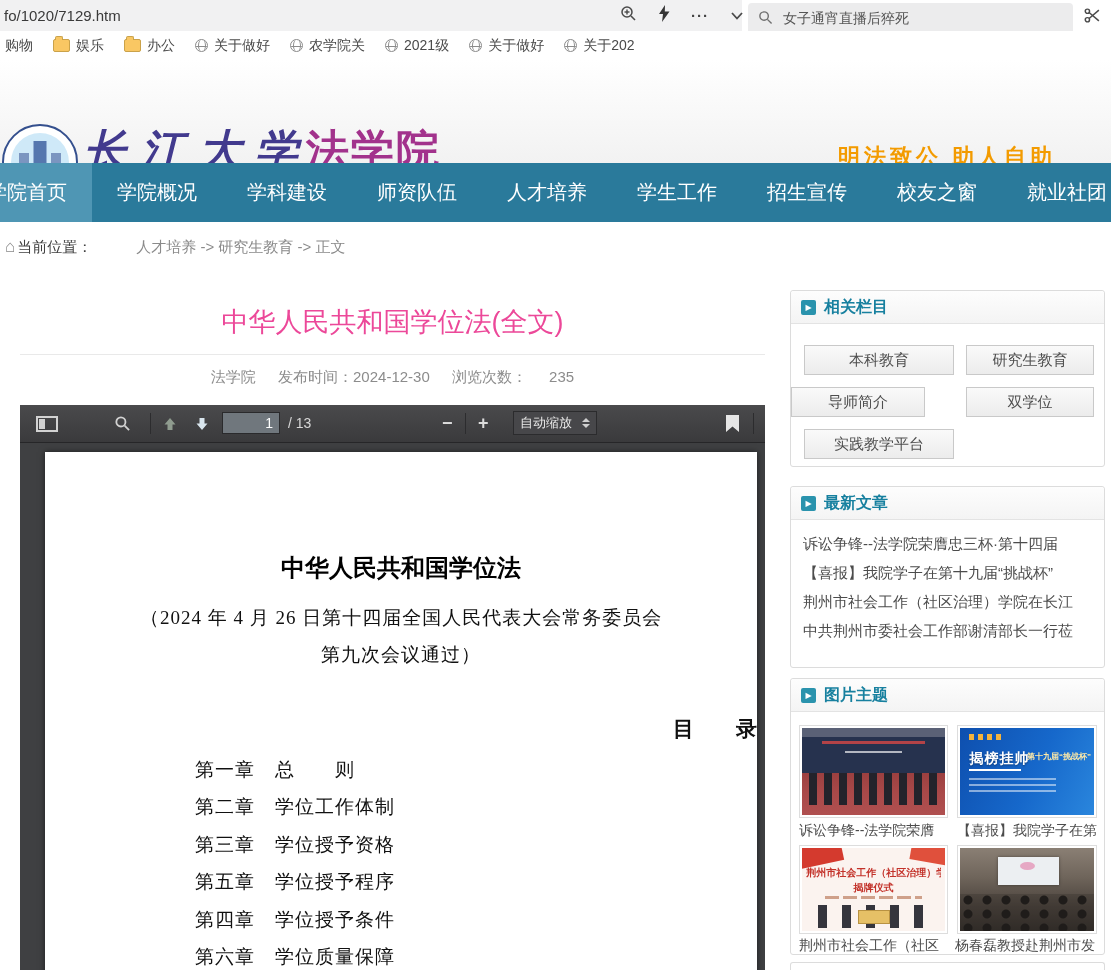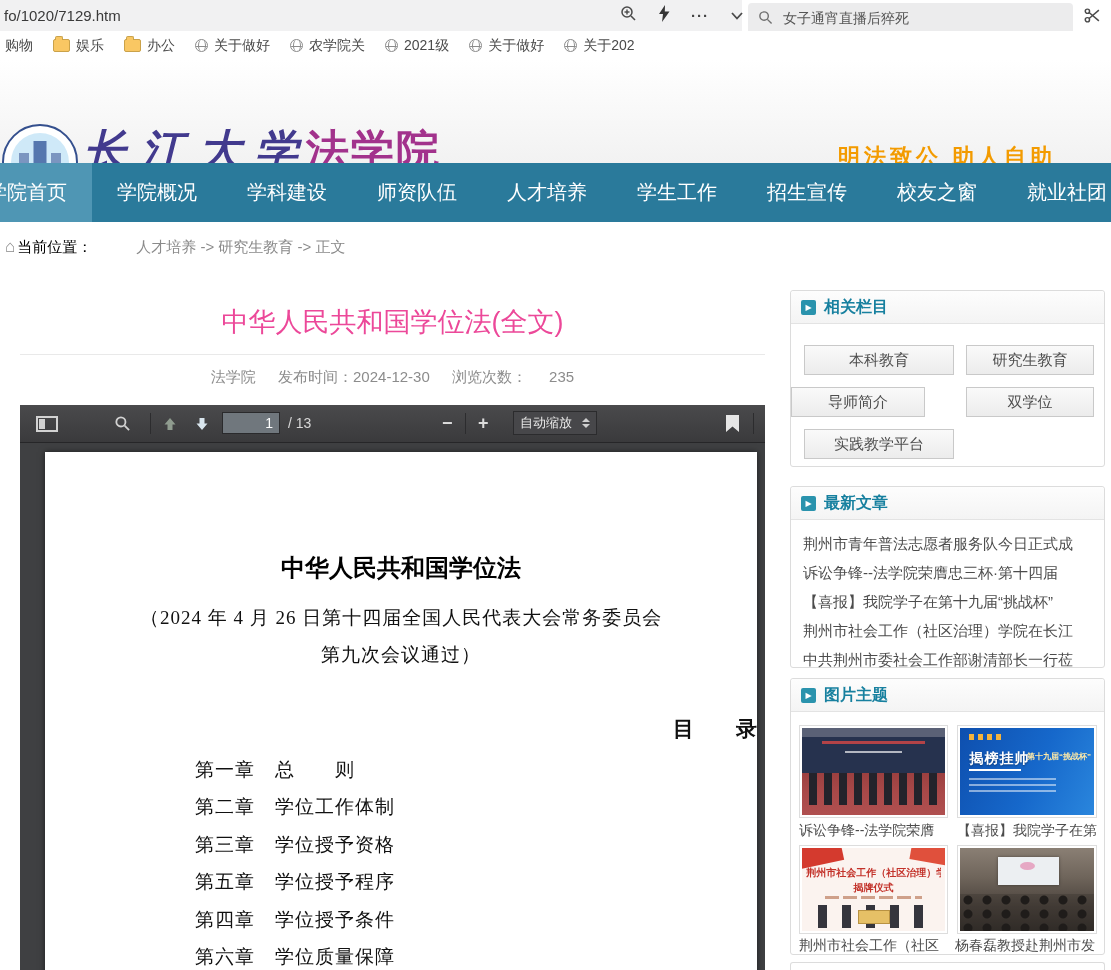--- a/index.html
+++ b/index.html
@@ -52,21 +52,21 @@
   .nav{position:absolute;left:0;top:163px;width:1111px;height:59px;background:#2a7a9b;overflow:hidden}
   .nav-row{position:absolute;left:-38px;top:0;height:59px;display:flex}
   .nav-item{width:130px;height:59px;display:flex;align-items:center;justify-content:center;color:#fff;
             font-size:20px;cursor:pointer;white-space:nowrap}
   .nav-item.active{background:#4f96b4}
 
   
   .breadcrumb{position:absolute;left:0;top:222px;width:1111px;height:50px;background:#fff;display:flex;
               align-items:center;padding-left:5px;box-sizing:border-box;font-size:15px}
   .home-glyph{color:#8a8a8a;font-size:17px;margin-right:2px}
-  .crumb-label{color:#000000}
+  .crumb-label{color:#404040}
   .crumb-path{color:#8a8a8a;margin-left:44px}
 
   
   .content{position:absolute;left:20px;top:272px;width:745px}
   .article-title{margin-top:32px;text-align:center;font-size:27px;color:#ec4899}
   .divider{border-bottom:1px solid #e9e9e9;margin-top:14px}
   .meta{margin-top:13px;text-align:center;color:#8c8c8c;font-size:15px}
   .meta span{margin:0 9px}
 
   
@@ -343,21 +343,20 @@
     <div class="rel-btn" style="left:175px;top:96px;width:128px">双学位</div>
     <div class="rel-btn" style="left:13px;top:138px;width:150px">实践教学平台</div>
   </div>
 
   <div class="sbox" style="top:486px;height:182px">
     <div class="sbox-header">
       <span class="sbox-icon">▶</span>
       <span class="sbox-title">最新文章</span>
     </div>
     <div class="art-list">
-      <div class="art-item">荆州市青年普法志愿者服务队今日正式成</div>
       <div class="art-item">诉讼争锋--法学院荣膺忠三杯·第十四届</div>
       <div class="art-item">【喜报】我院学子在第十九届“挑战杯”</div>
       <div class="art-item">荆州市社会工作（社区治理）学院在长江</div>
       <div class="art-item">中共荆州市委社会工作部谢清部长一行莅</div>
     </div>
   </div>
 
   <div class="sbox" style="top:678px;height:277px">
     <div class="sbox-header">
       <span class="sbox-icon">▶</span>

